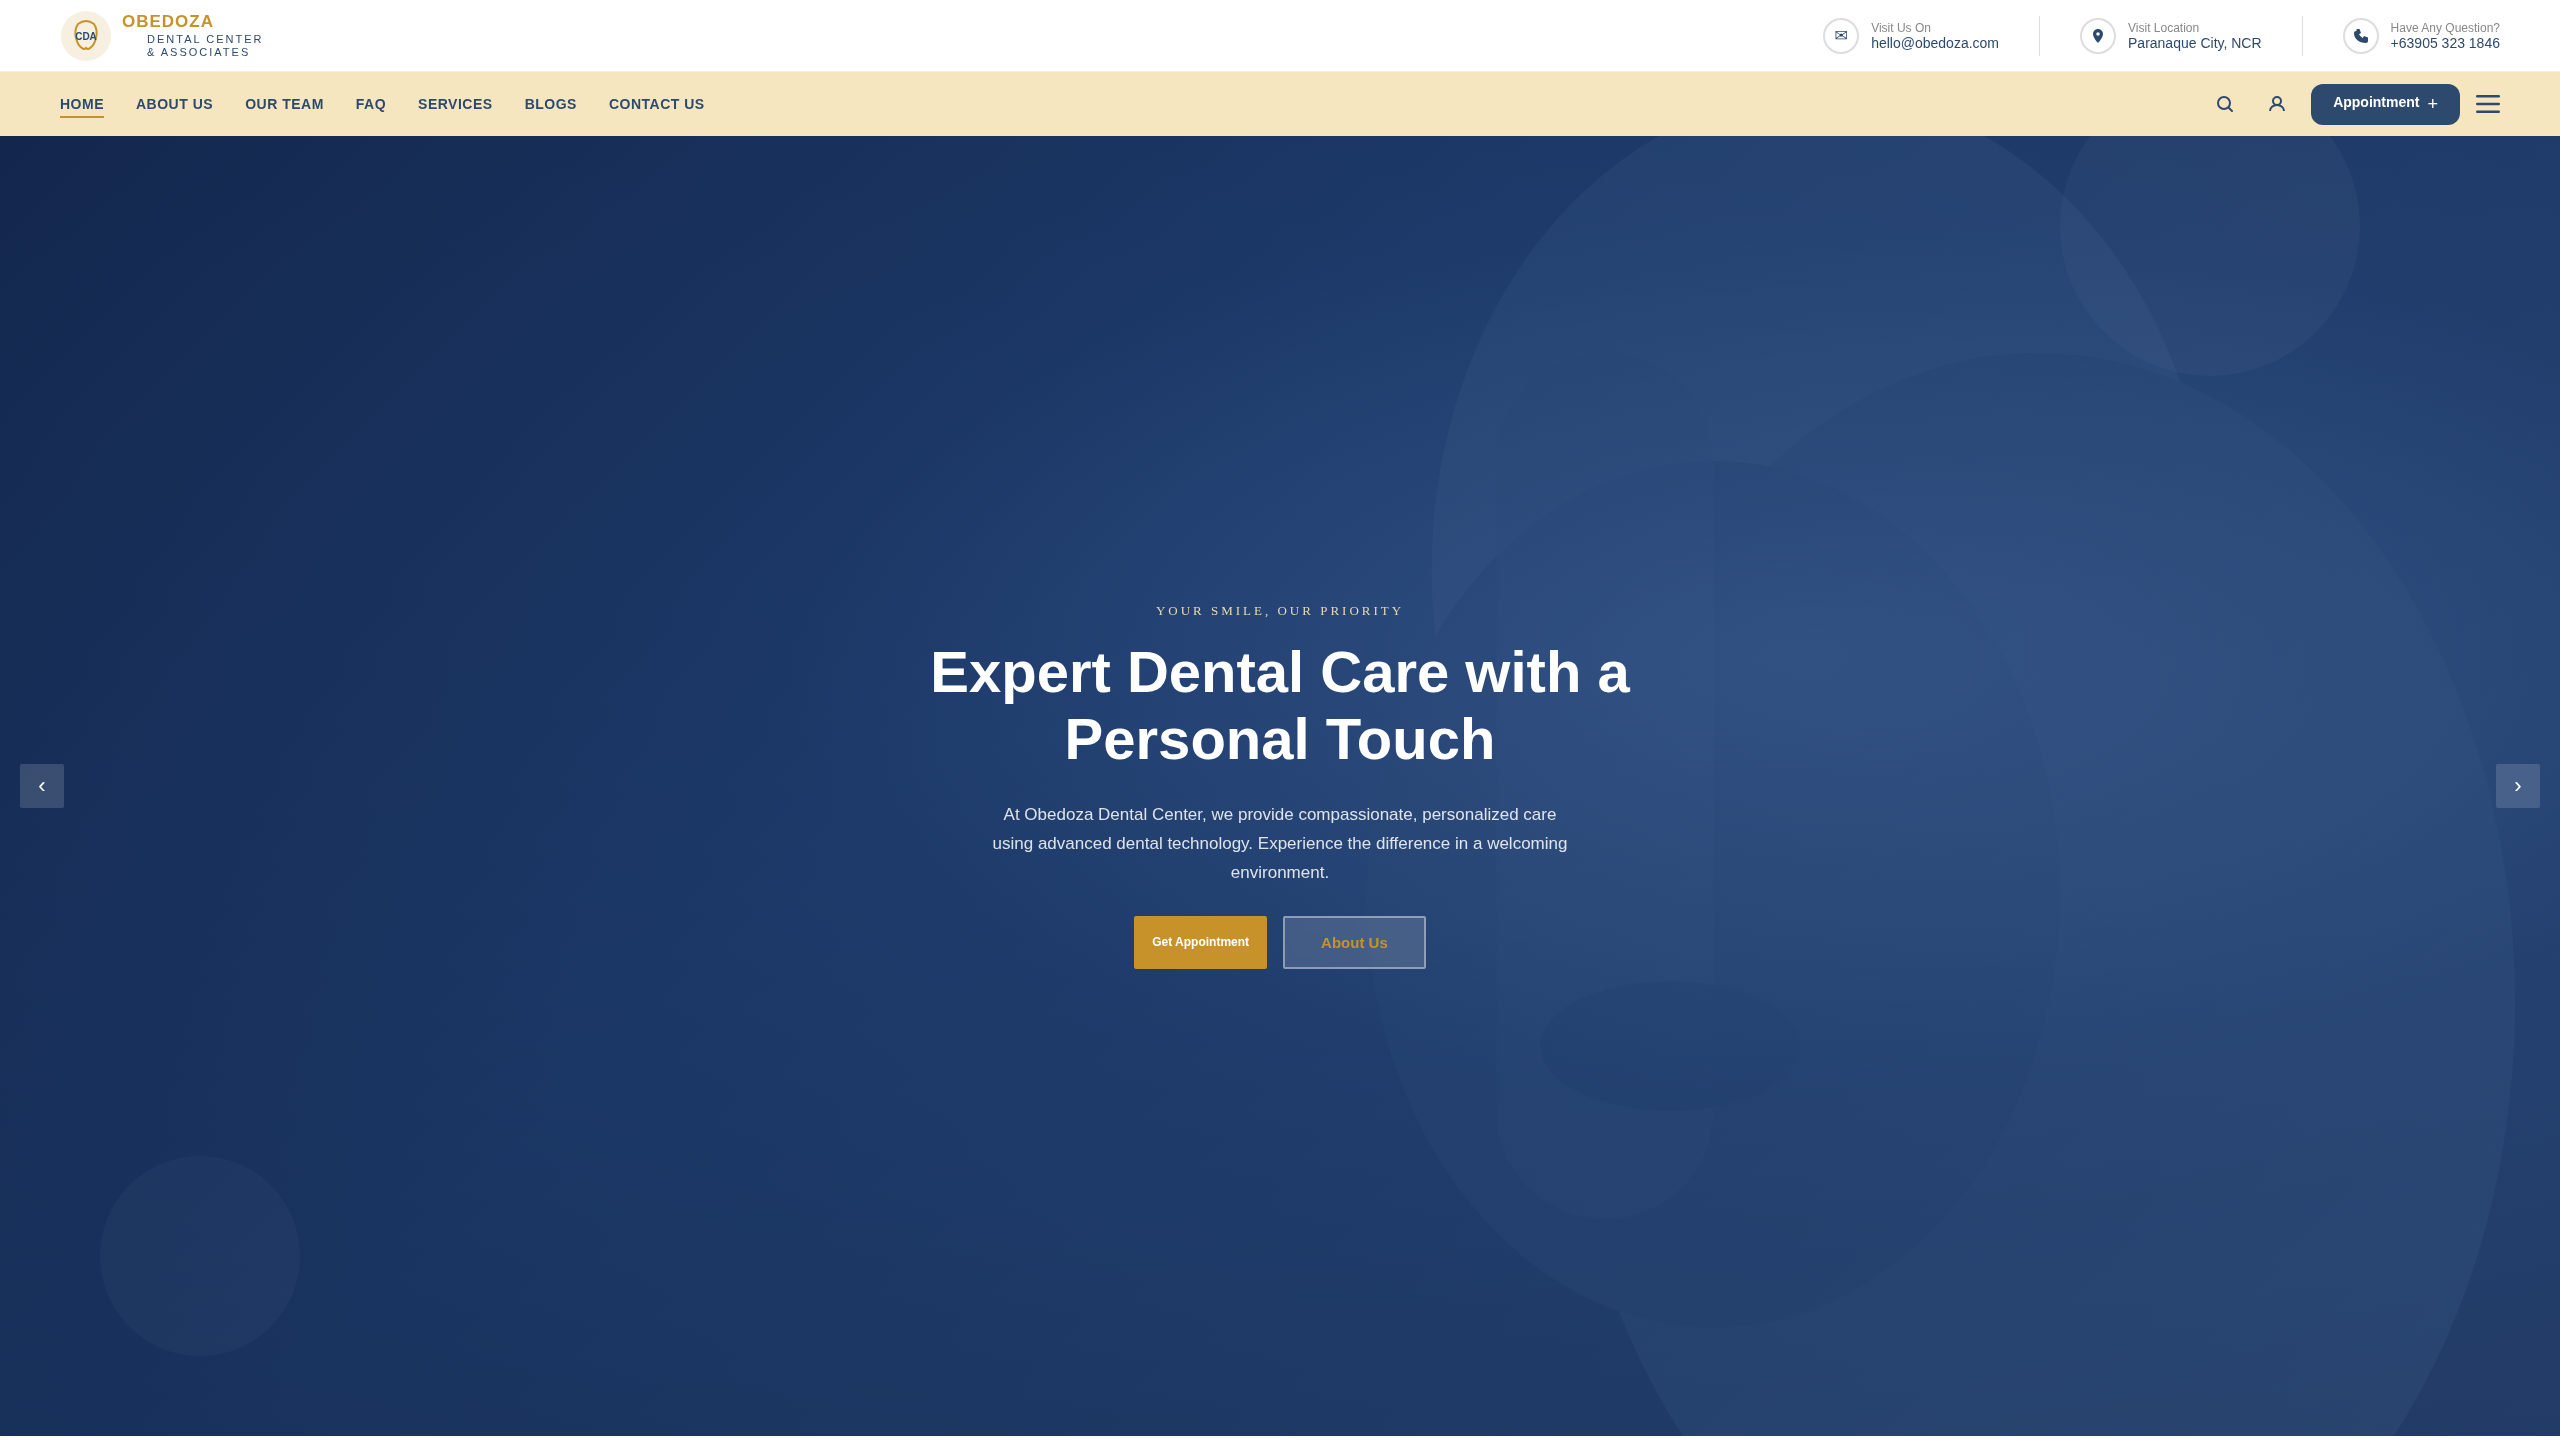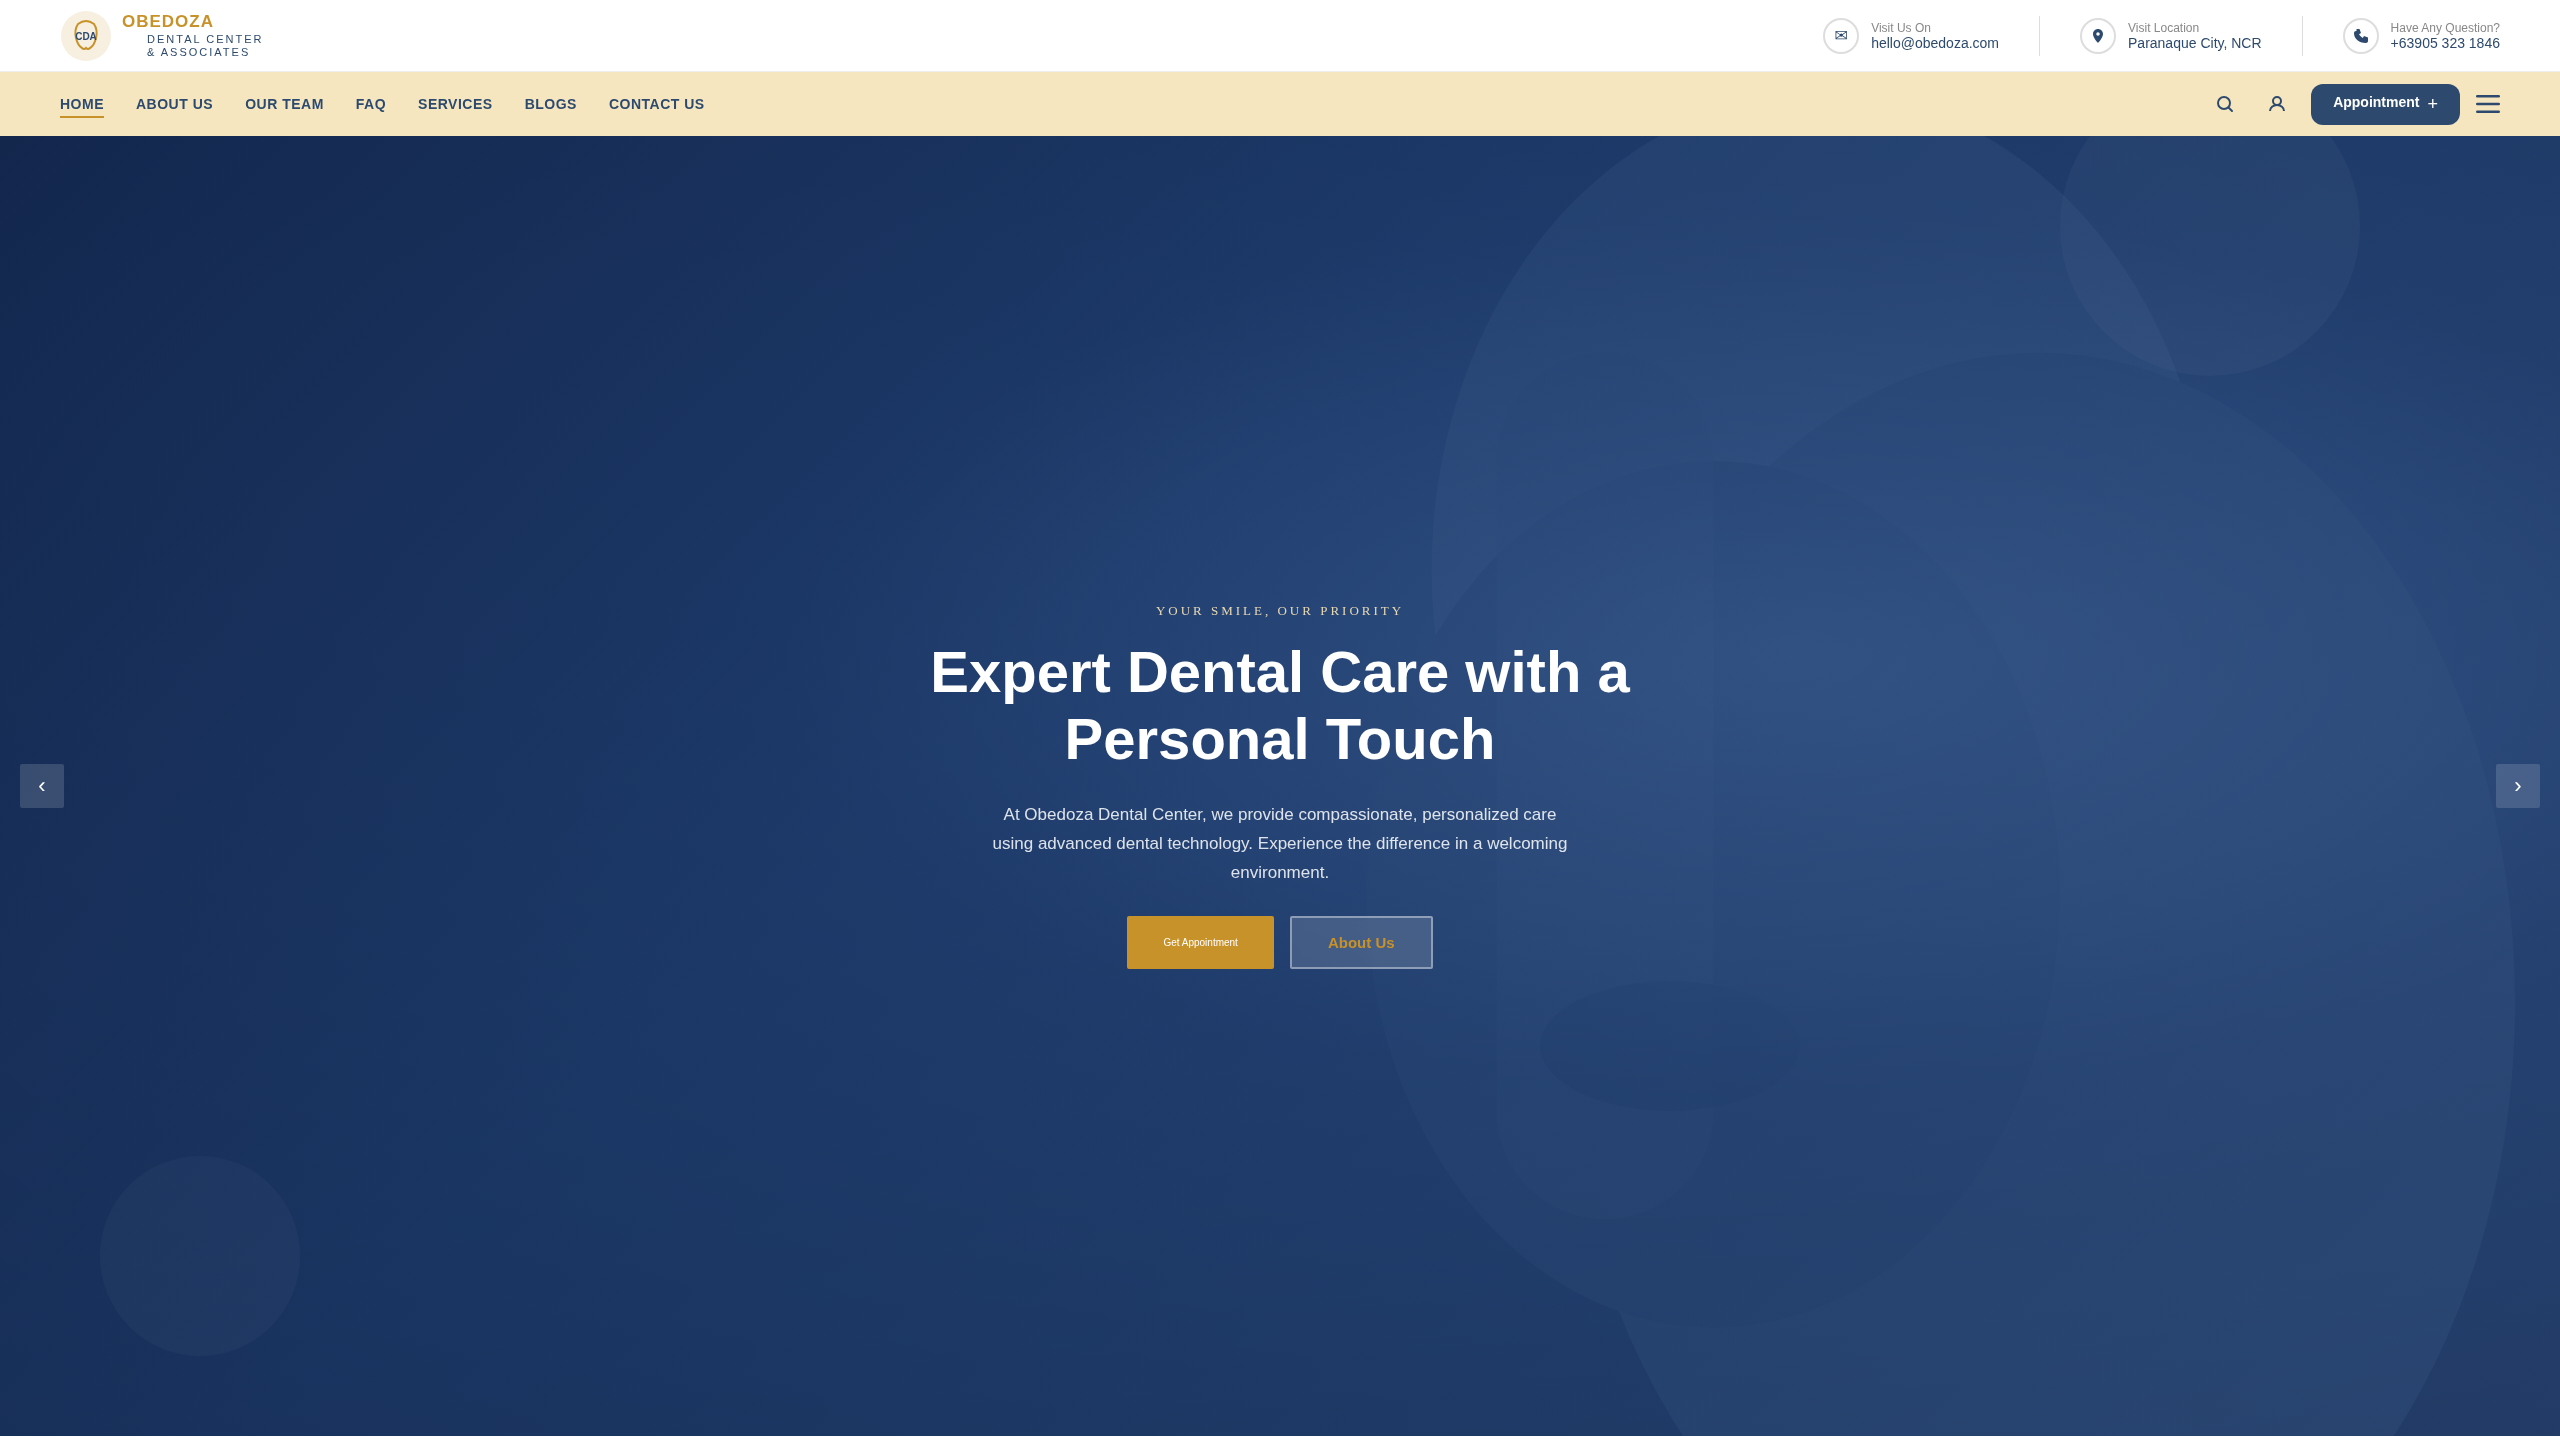--- a/index.html
+++ b/index.html
@@ -210,23 +210,23 @@
     }
     .hero-btns {
       display: flex;
       gap: 16px;
       justify-content: center;
     }
     .btn-primary {
       background: #c8922a;
       color: #fff;
       border: none;
-      padding: 16px 36px;
-      font-size: 10px;
-      font-weight: 400;
+      padding: 16px 18px;
+      font-size: 12px;
+      font-weight: 700;
       cursor: pointer;
       border-radius: 2px;
     }
     .btn-secondary {
       background: rgba(255,255,255,0.15);
       color: #c8922a;
       border: 2px solid rgba(255,255,255,0.4);
       padding: 16px 36px;
       font-size: 15px;
       font-weight: 600;

